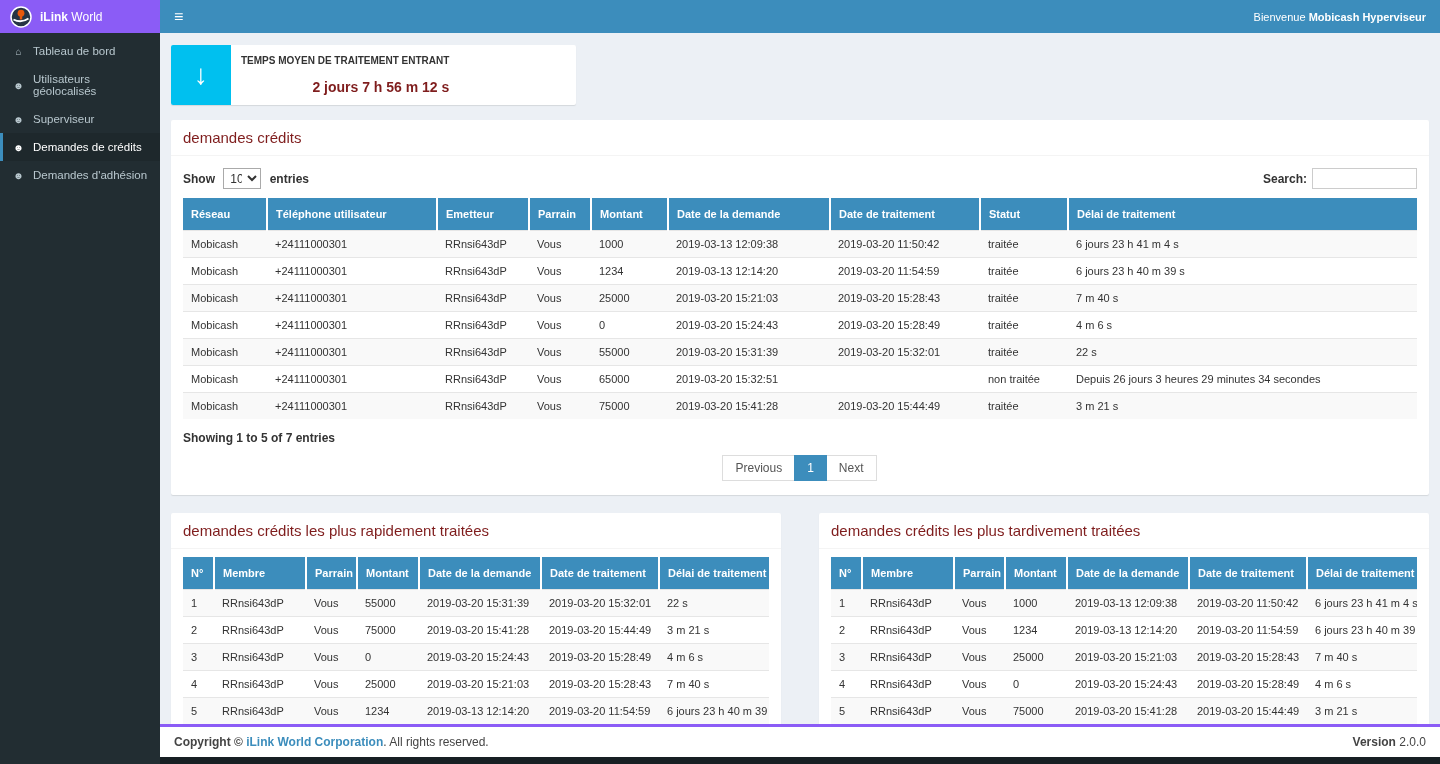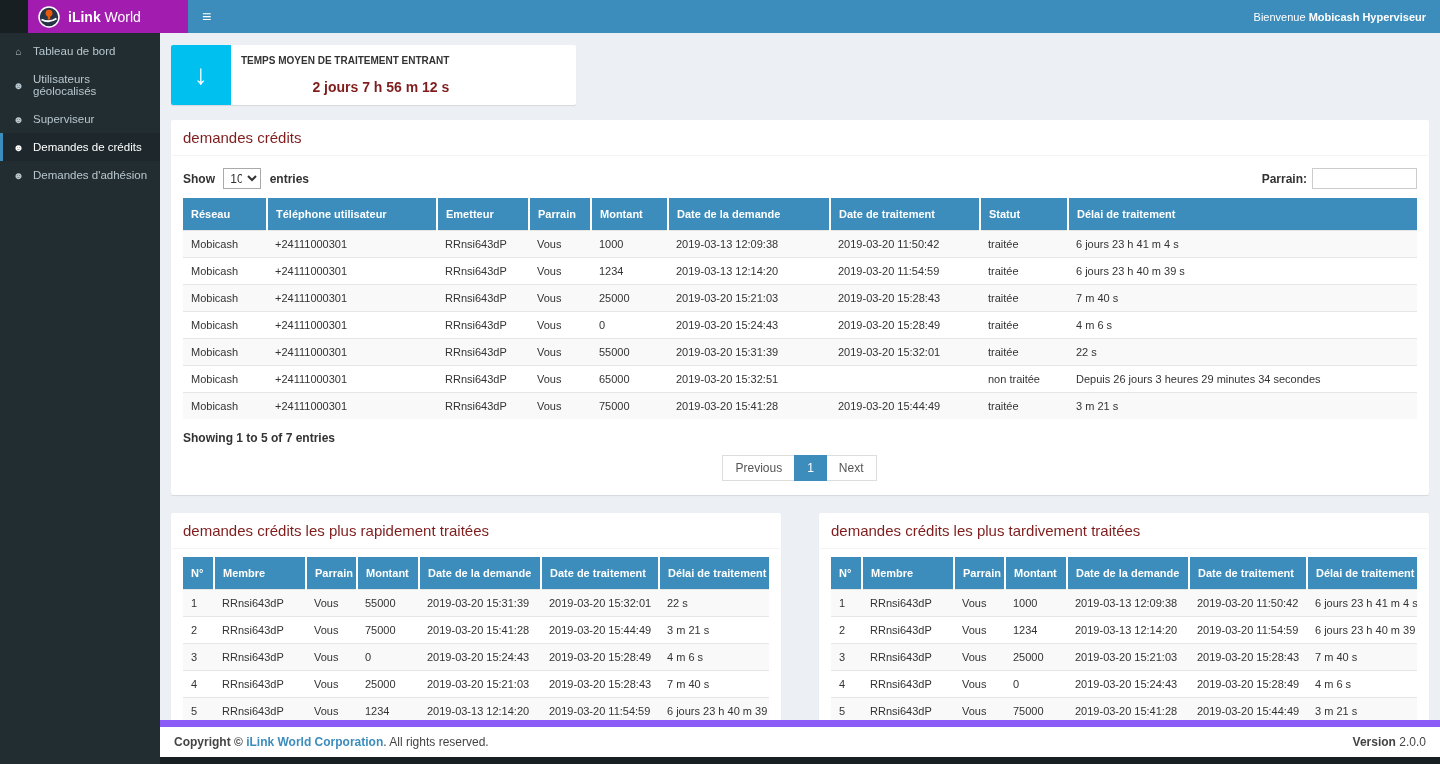--- a/index.html
+++ b/index.html
@@ -1,22 +1,22 @@
 <!DOCTYPE html>
 <html><head>
 <meta charset="utf-8">
 <style>
   * { margin:0; padding:0; box-sizing:border-box; }
   html,body { width:1440px; height:764px; overflow:hidden; background:#171f23;
               font-family:"Liberation Sans", sans-serif; }
 
   
   .topbar { display:flex; height:33px; }
-  .logo { width:160px; background:#a21caf; color:#fff; display:flex; align-items:center;
-          gap:8px; padding-left:10px; font-size:14px; flex-shrink:0;margin-left:28px; }
+  .logo { width:160px; background:#8b5cf6; color:#fff; display:flex; align-items:center;
+          gap:8px; padding-left:10px; font-size:12px; flex-shrink:0; }
   .logo .brand b { font-weight:700; }
   .logo .brand span { font-weight:300; }
   .navbar { flex:1; background:#3c8dbc; display:flex; align-items:center;
             justify-content:space-between; padding:0 14px; color:#fff; }
   .hamburger { font-size:16px; cursor:pointer; line-height:1; }
   .welcome { font-size:11px; }
   .welcome b { font-weight:700; }
 
   
   .wrapper { display:flex; height:731px; }
@@ -74,21 +74,21 @@
   .dt-info { font-size:12px; font-weight:700; color:#333; padding:12px 0 2px; }
   .dt-paginate { display:flex; justify-content:center; padding:8px 0 2px; font-size:12px; }
   .dt-paginate .pg { border:1px solid #ddd; padding:5px 12px; color:#555; background:#fff;
                      cursor:pointer; margin-left:-1px; }
   .dt-paginate .pg.current { background:#3c8dbc; border-color:#3c8dbc; color:#fff; position:relative; }
 
   .row2 { display:flex; gap:38px; margin-top:18px; }
   .half { flex:1; min-width:0; }
 
   
-  footer { background:#fff; border-top:7px solid #8b5cf6; padding:8px 14px; font-size:12px;
+  footer { background:#fff; border-top:3px solid #8b5cf6; padding:8px 14px; font-size:12px;
            color:#444; display:flex; justify-content:space-between; align-items:center;gap:8px; }
   footer .link { color:#3c8dbc; font-weight:700; text-decoration:none; cursor:pointer; }
   .bottom-strip { height:7px; background:#171f23; }
 </style>
 </head>
 <body>
 
 <div class="topbar">
   <div class="logo">
     <span style="display:inline-flex;">
@@ -148,21 +148,21 @@
         <div class="box-body">
           <div class="dt-controls">
             <div class="dt-length">
               <span>Show</span>
               <select>
                 <option>10</option>
               </select>
               <span>entries</span>
             </div>
             <div class="dt-search">
-              <label>Parrain:</label><input type="text" style="">
+              <label>Search:</label><input type="text" style="">
             </div>
           </div>
 
           <table class="dt main-table">
             <thead>
                 <tr>
                   <th>Réseau</th>
                   <th>Téléphone utilisateur</th>
                   <th>Emetteur</th>
                   <th>Parrain</th>

